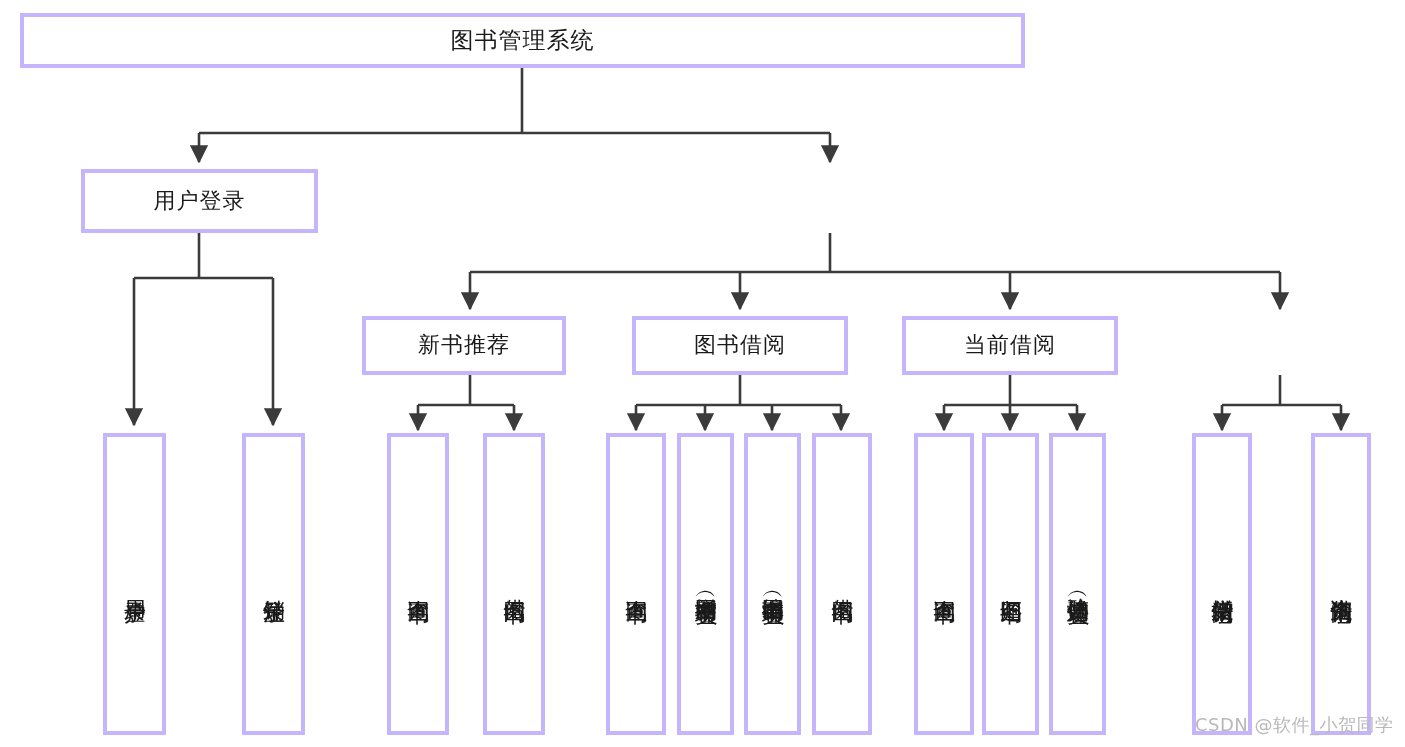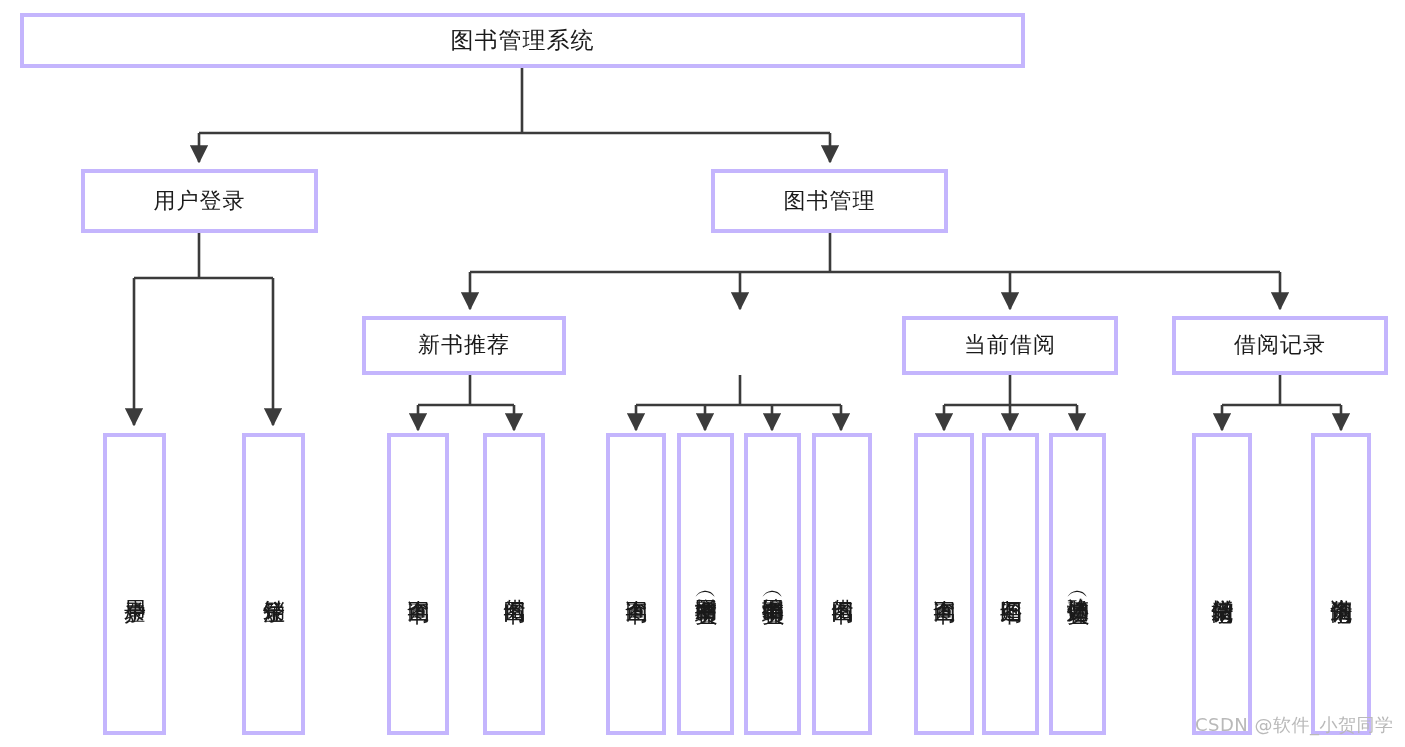--- a/index.html
+++ b/index.html
@@ -122,32 +122,29 @@
     </g>
   </svg>
 
   <div class="node h root" style="left:20px; top:13px; width:1005px; height:55px;">
     <span>图书管理系统</span>
   </div>
 
   <div class="node h" style="left:81px; top:169px; width:237px; height:64px;">
     <span>用户登录</span>
   </div>
-  <div class="node h" style="left:711px; top:169px; width:237px; height:64px;">
-    <span>图书管理</span>
-  </div>
 
   <div class="node h" style="left:362px; top:316px; width:204px; height:59px;">
     <span>新书推荐</span>
   </div>
+  <div class="node h" style="left:632px; top:316px; width:216px; height:59px;">
+    <span>图书借阅</span>
+  </div>
   <div class="node h" style="left:902px; top:316px; width:216px; height:59px;">
     <span>当前借阅</span>
-  </div>
-  <div class="node h" style="left:1172px; top:316px; width:216px; height:59px;">
-    <span>借阅记录</span>
   </div>
 
   <div class="node v" style="left:103px; top:433px; width:63px; height:302px;">
     <span class="vtext">用户登录</span>
   </div>
   <div class="node v" style="left:242px; top:433px; width:63px; height:302px;">
     <span class="vtext">注销登录</span>
   </div>
 
   <div class="node v" style="left:387px; top:433px; width:62px; height:302px;">

